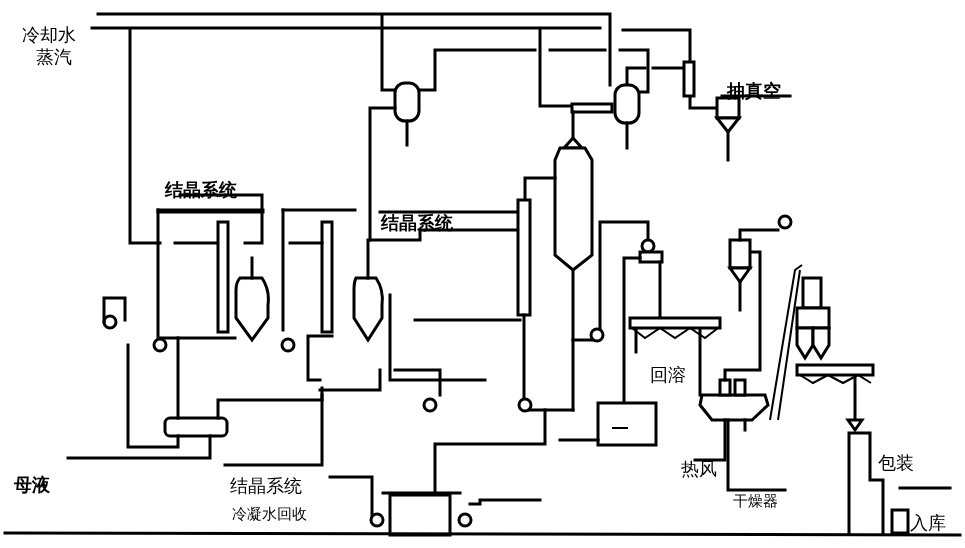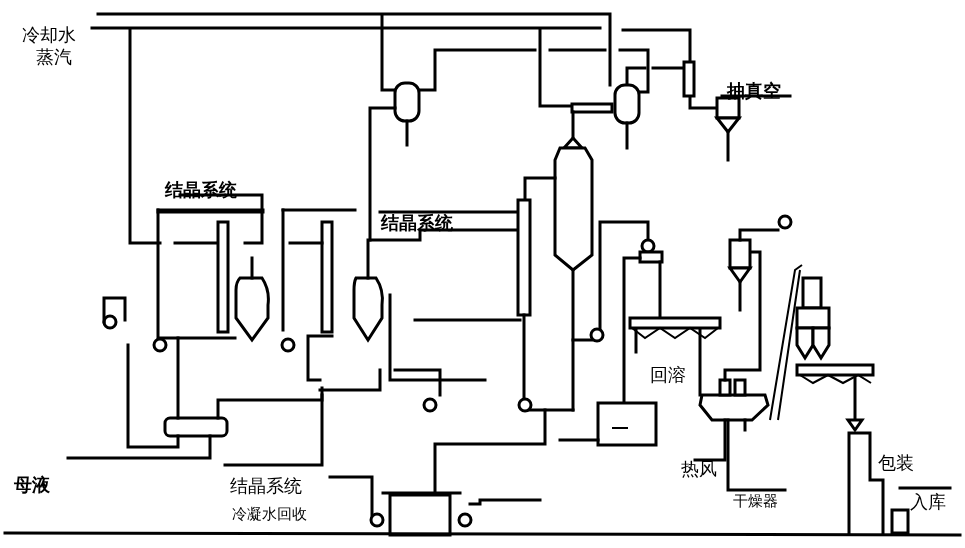--- a/index.html
+++ b/index.html
@@ -183,13 +183,13 @@
 <div class="lbl lbl-lg" style="left:727px;top:56px;">抽真空</div>
 <div class="lbl lbl-lg" style="left:165px;top:155px;">结晶系统</div>
 <div class="lbl lbl-lg" style="left:381px;top:188px;">结晶系统</div>
 <div class="lbl lbl-lg" style="left:14px;top:450px;">母液</div>
 <div class="lbl lbl-md" style="left:230px;top:451px;">结晶系统</div>
 <div class="lbl lbl-sm" style="left:232px;top:481px;">冷凝水回收</div>
 <div class="lbl lbl-md" style="left:650px;top:340px;">回溶</div>
 <div class="lbl lbl-md" style="left:681px;top:434px;font-family:Liberation Serif, serif;">热风</div>
 <div class="lbl lbl-sm" style="left:733px;top:468px;text-align:center;">干燥器</div>
 <div class="lbl lbl-md" style="left:878px;top:428px;">包装</div>
-<div class="lbl lbl-md" style="left:910px;top:467px;">入库</div>
+<div class="lbl lbl-md" style="left:910px;top:488px;">入库</div>
 
 </body></html>

